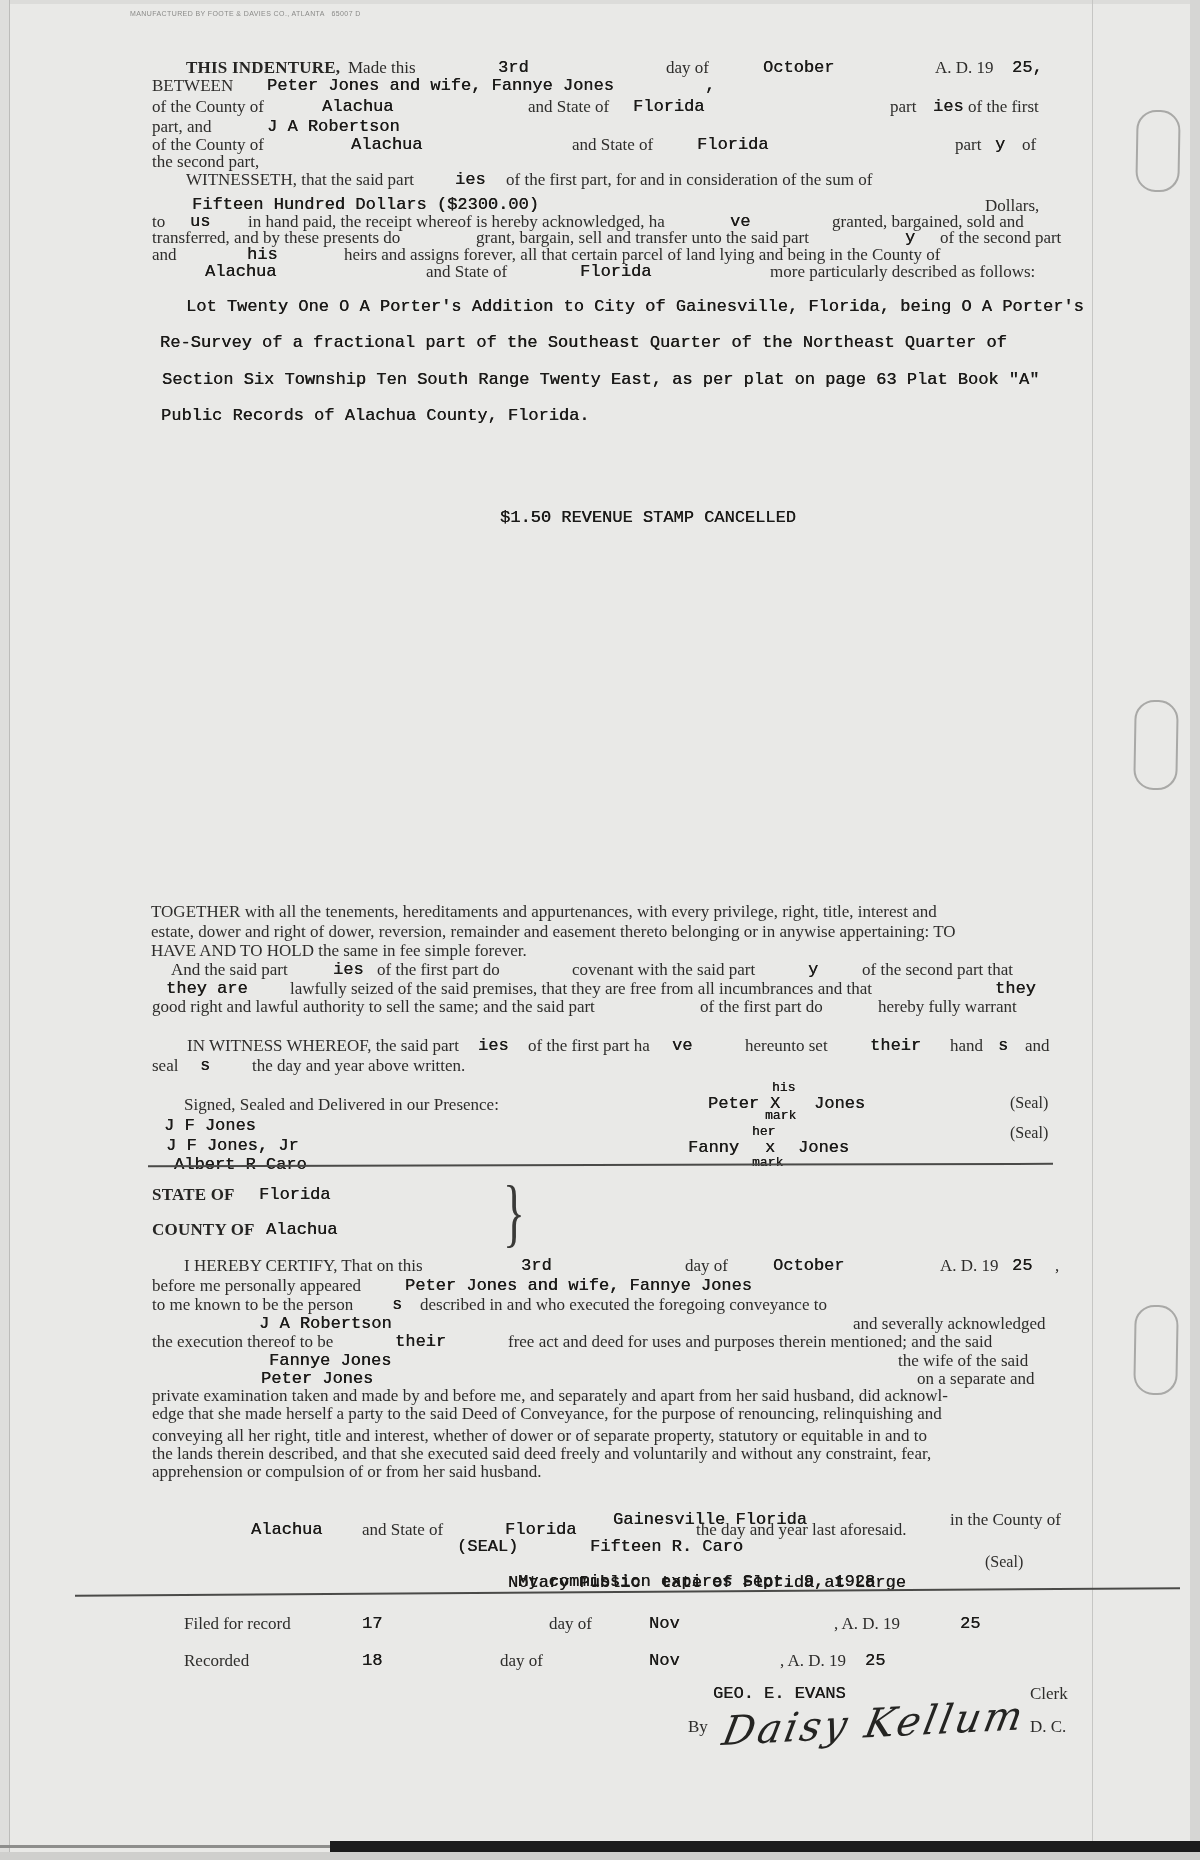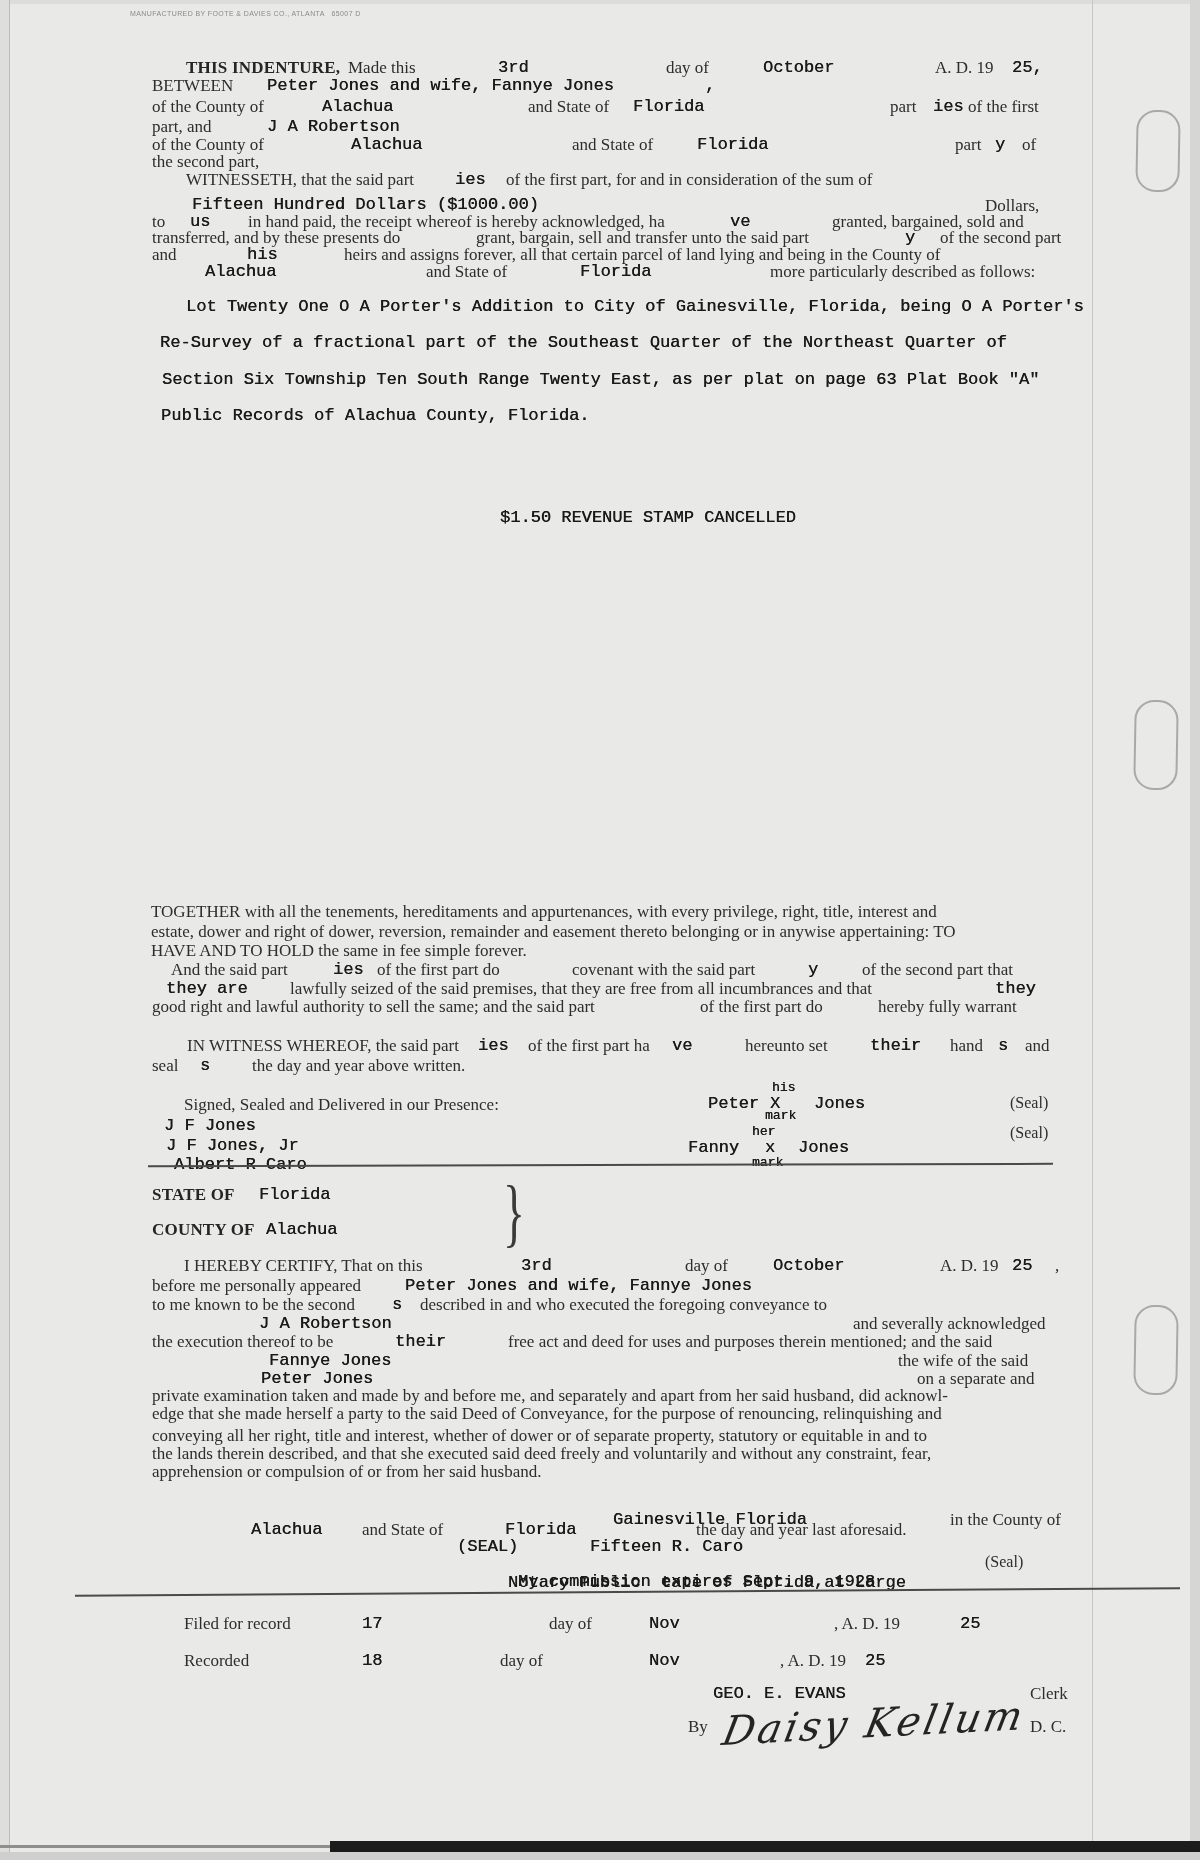--- a/index.html
+++ b/index.html
@@ -88,21 +88,21 @@
       </div>
       <div class="line" style="top: 170px;">
         <span class="seg p" style="left: 186px;">WITNESSETH, that the said part</span>
         <span class="seg t" style="left: 455px;">ies</span>
         <span class="seg p" style="left: 506px;">of the first part, for and in consideration of the sum of</span>
       </div>
       <div class="line" style="top: 196px; padding-left: 12px;">
         <span class="seg p" style="left: 985px;">Dollars,</span>
       </div>
       <div class="line" style="top: 195px;">
-        <span class="seg t" style="left: 192px;">Fifteen Hundred Dollars ($1000.00)</span>
+        <span class="seg t" style="left: 192px;">Fifteen Hundred Dollars ($2300.00)</span>
       </div>
       <div class="line" style="top: 212px;">
         <span class="seg p" style="left: 152px;">to</span>
         <span class="seg t" style="left: 190px;">us</span>
         <span class="seg p" style="left: 248px;">in hand paid, the receipt whereof is hereby acknowledged, ha</span>
         <span class="seg t" style="left: 730px;">ve</span>
         <span class="seg p" style="left: 832px;">granted, bargained, sold and</span>
       </div>
       <div class="line" style="top: 228px;">
         <span class="seg p" style="left: 152px;">transferred, and by these presents do</span>
@@ -231,21 +231,21 @@
         <span class="seg t" style="left: 773px;">October</span>
         <span class="seg p" style="left: 940px;">A. D. 19</span>
         <span class="seg t" style="left: 1012px;">25</span>
         <span class="seg p" style="left: 1055px;">,</span>
       </div>
       <div class="line" style="top: 1276px;">
         <span class="seg p" style="left: 152px;">before me personally appeared</span>
         <span class="seg t" style="left: 405px;">Peter Jones and wife, Fannye Jones</span>
       </div>
       <div class="line" style="top: 1295px;">
-        <span class="seg p" style="left: 152px;">to me known to be the second</span>
+        <span class="seg p" style="left: 152px;">to me known to be the person</span>
         <span class="seg t" style="left: 392px;">s</span>
         <span class="seg p" style="left: 420px;">described in and who executed the foregoing conveyance to</span>
       </div>
       <div class="line" style="top: 1314px;">
         <span class="seg t" style="left: 259px;">J A Robertson</span>
         <span class="seg p" style="left: 853px;">and severally acknowledged</span>
       </div>
       <div class="line" style="top: 1332px;">
         <span class="seg p" style="left: 152px;">the execution thereof to be</span>
         <span class="seg t" style="left: 395px;">their</span>

